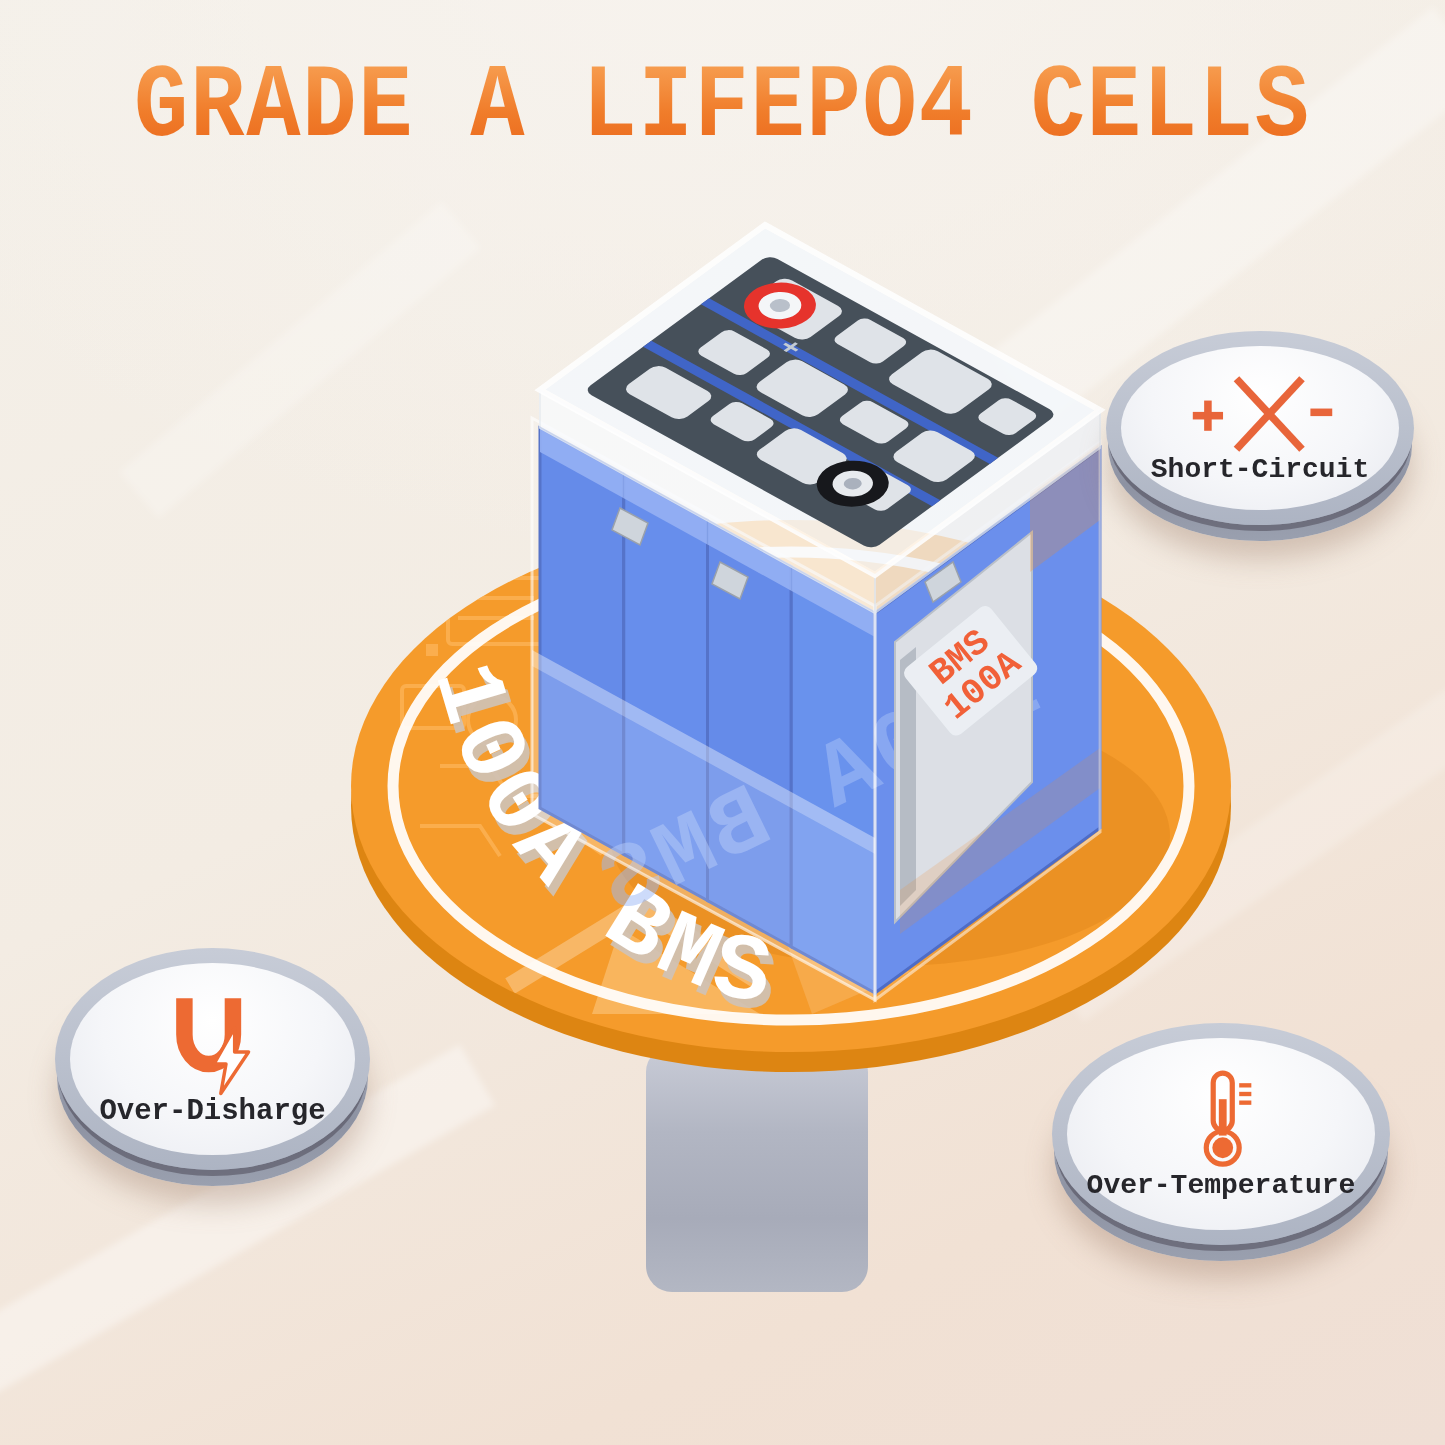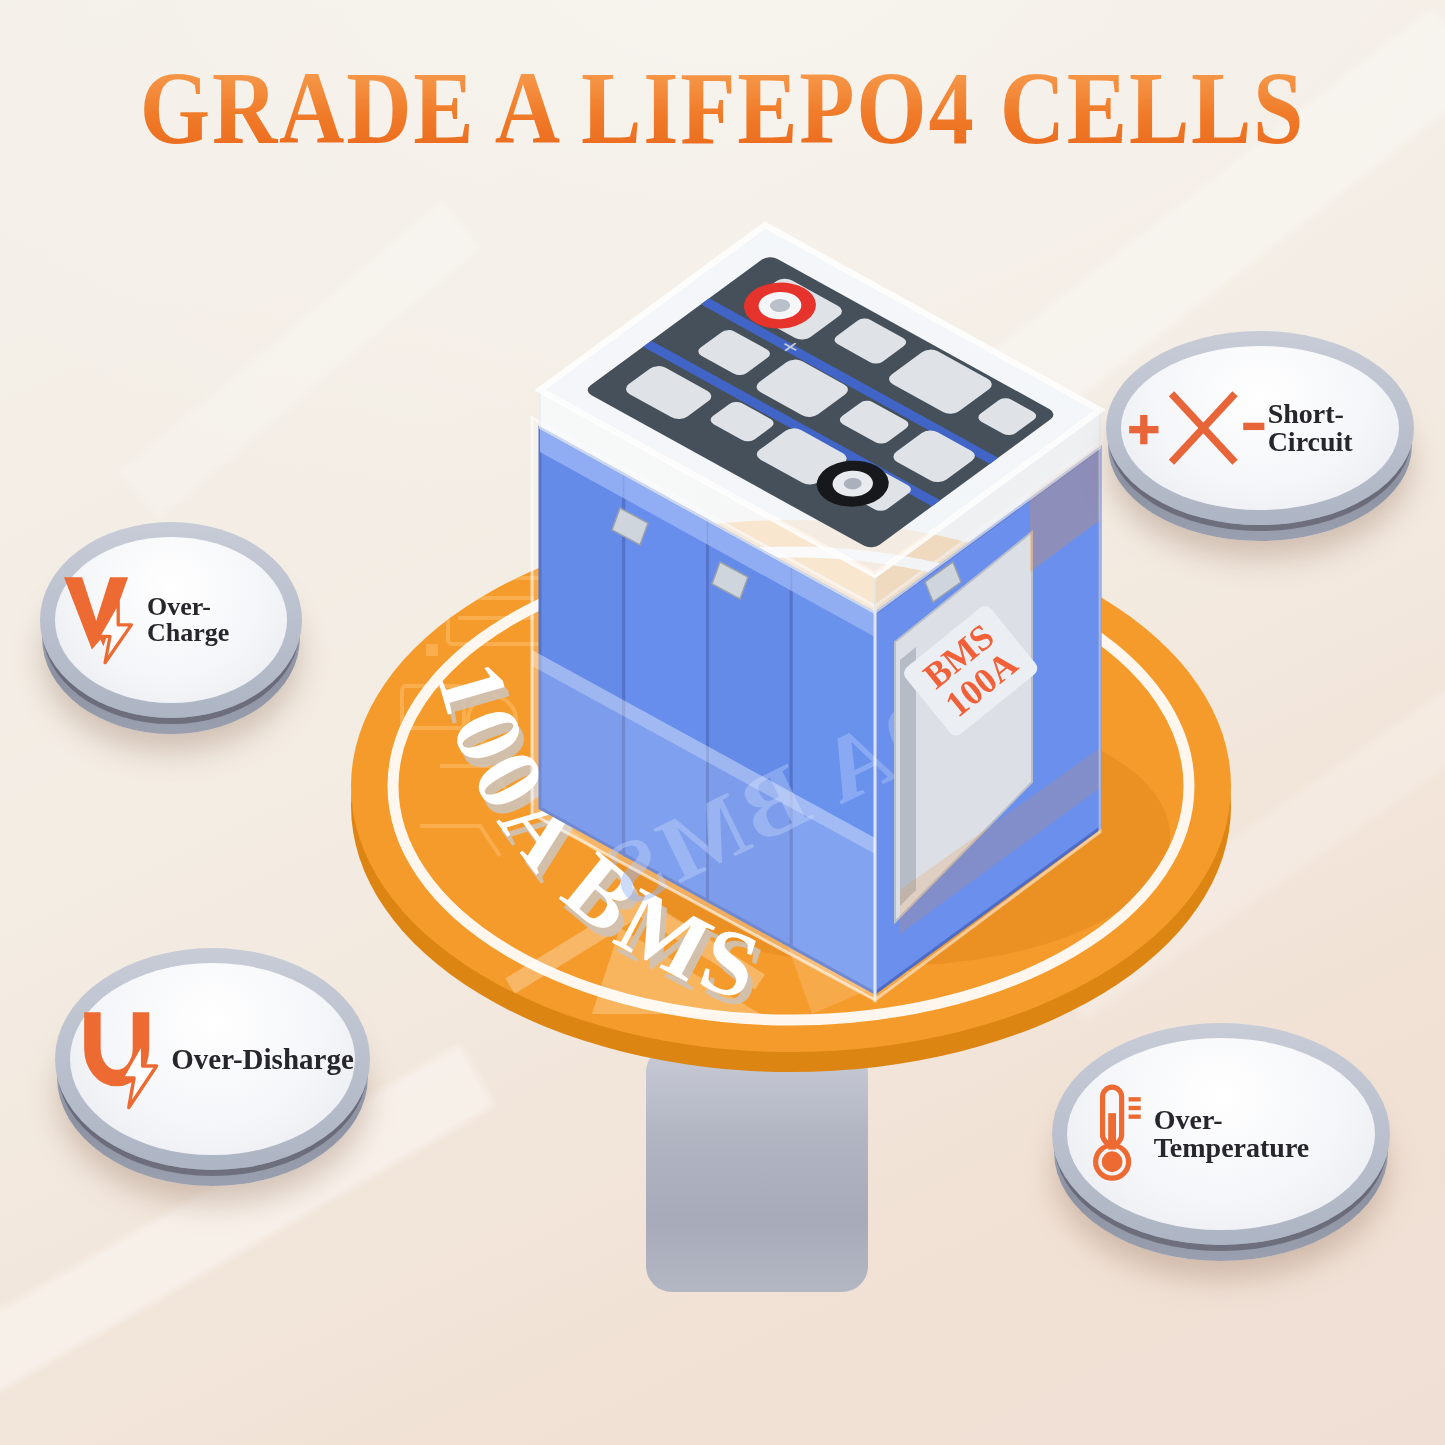--- a/index.html
+++ b/index.html
@@ -1,19 +1,19 @@
 <!DOCTYPE html>
 <html><head>
 <meta charset="utf-8">
 <style>
   html,body{margin:0;padding:0;background:#e8e3dc;}
   *{box-sizing:border-box;}
   .stage{
     position:relative;width:1445px;height:1445px;overflow:hidden;
-    font-family:Liberation Serif, serif;
+    font-family:Liberation Mono, monospace;
     background:
       radial-gradient(120% 80% at 50% -5%, #f7f3ee 0%, rgba(247,243,238,0) 55%),
       linear-gradient(155deg,#f4f0e9 0%,#f3ece3 45%,#f1e1d4 80%,#efdfd5 100%);
   }
   .streak{position:absolute;background:rgba(255,255,255,.30);filter:blur(3px);}
   .streak1{width:560px;height:90px;left:960px;top:170px;transform:rotate(-38deg);}
   .streak2{width:640px;height:70px;left:-120px;top:1200px;transform:rotate(-30deg);background:rgba(255,255,255,.38);}
   .streak3{width:420px;height:60px;left:90px;top:330px;transform:rotate(-40deg);background:rgba(255,255,255,.22);}
   .streak4{width:500px;height:64px;left:1020px;top:820px;transform:rotate(-35deg);background:rgba(255,255,255,.2);}
 
@@ -46,21 +46,21 @@
     position:absolute;inset:0;border-radius:50%;
     background:linear-gradient(180deg,#c7ccd7 0%,#adb4c3 100%);
     box-shadow:0 8px 0 -2px rgba(70,66,80,.5);
   }
   .badge.copper .badge-face{
     background:linear-gradient(188deg,#a8653e 4%,#b6bac6 48%,#c7cbd5 100%);
   }
   .badge-inner{
     position:absolute;inset:15px;border-radius:50%;
     background:radial-gradient(ellipse at 50% 30%,#ffffff 0%,#f5f6f9 55%,#e7e9ef 100%);
-    display:flex;flex-direction:row;align-items:center;justify-content:center;
+    display:flex;flex-direction:column;align-items:center;justify-content:center;
   }
   .badge-label{font-weight:bold;color:#26262b;line-height:1;}
   .b1 .badge-label{font-size:26px;}
   .b2 .badge-label{font-size:28px;}
   .b3 .badge-label{font-size:29px;}
   .b4 .badge-label{font-size:28px;}
   .b5 .badge-label{font-size:29px;}
 </style>
 </head>
 <body>
@@ -196,34 +196,20 @@
         </g>
       </g>
       <g fill="#cfd5dc" stroke="#9aa1ab" stroke-width="1.5">
         <polygon points="150,318 178,333 170,355 142,340"></polygon>
         <polygon points="250,372 278,387 270,409 242,394"></polygon>
         <polygon points="455,392 483,372 491,392 463,412"></polygon>
       </g>
     </g>
   </svg>
 
-  <div class="badge b1" style="left:40px;top:522px;width:262px;height:196px;">
-    <div class="badge-under"></div>
-    <div class="badge-face"></div>
-    <div class="badge-inner">
-      <svg width="96" height="92" viewBox="0 0 110 112">
-        <polygon points="10,4 32,4 56,78 44,92" fill="#ed6a33"></polygon>
-        <polygon points="66,4 88,4 58,88 47,64" fill="#ed6a33"></polygon>
-        <g transform="translate(52,34)">
-          <polygon points="24,0 0,42 14,42 8,74 40,28 24,28" fill="#ffffff" stroke="#ed6a33" stroke-width="4" stroke-linejoin="round"></polygon>
-        </g>
-      </svg>
-      <span class="badge-label">Over-Charge</span>
-    </div>
-  </div>
 
   <div class="badge b2" style="left:1106px;top:331px;width:308px;height:194px;">
     <div class="badge-under"></div>
     <div class="badge-face"></div>
     <div class="badge-inner">
       <svg width="180" height="84" viewBox="0 0 180 100">
         <g stroke="#e8653a" stroke-width="9" fill="none">
           <line x1="10" y1="52" x2="46" y2="52"></line>
           <line x1="28" y1="34" x2="28" y2="70"></line>
           <line x1="62" y1="8" x2="140" y2="92"></line>

